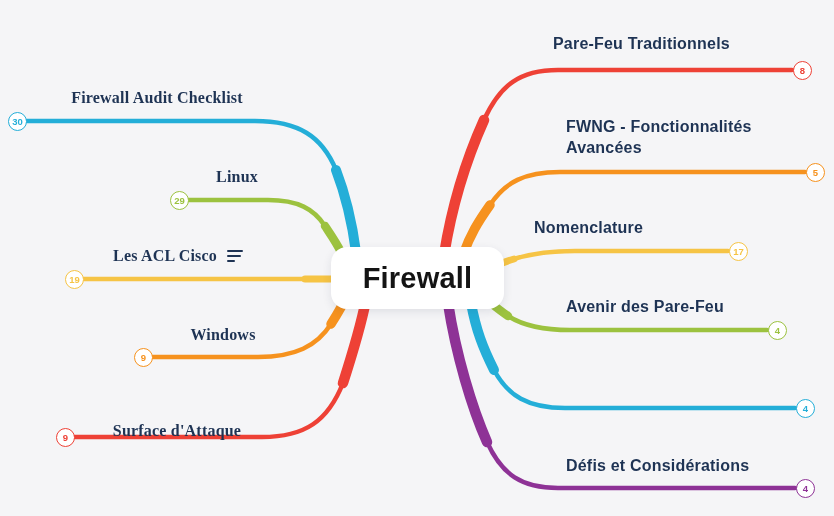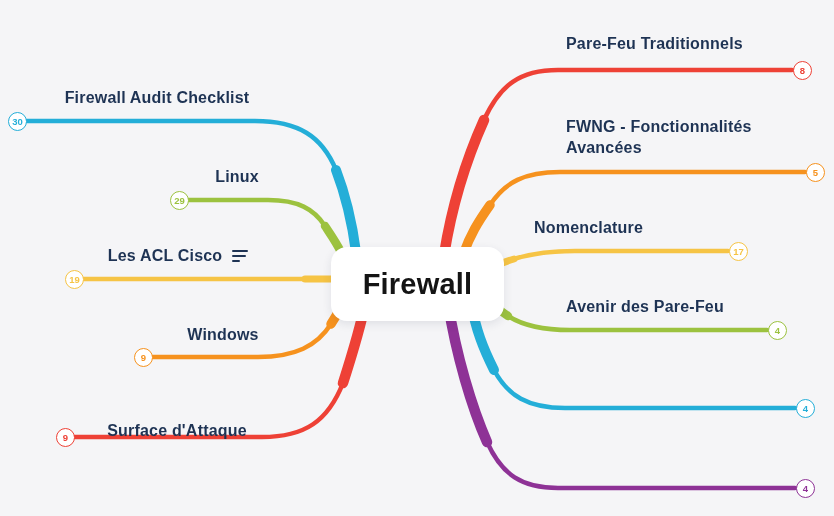--- a/index.html
+++ b/index.html
@@ -9,40 +9,40 @@
     overflow:hidden;
     font-family:"Liberation Sans","DejaVu Sans",sans-serif;
   }
   .stage svg{position:absolute;left:0;top:0;z-index:1;}
   .label{
     position:absolute;z-index:3;
     font-size:16px;font-weight:700;letter-spacing:.2px;
     line-height:21px;
     cursor:pointer;
   }
-  .label.side-left{text-align:right;display:flex;align-items:center;justify-content:center;gap:10px;}
+  .label.side-left{text-align:right;display:flex;align-items:center;justify-content:center;gap:10px;font-family:Liberation Serif, serif;}
   .label.side-right{text-align:left;white-space:nowrap;}
   .label.wrap{white-space:normal;}
   .notes-icon{display:inline-flex;flex-direction:column;gap:3px;width:16px;}
   .notes-icon i{display:block;height:2px;border-radius:1px;background:currentColor;}
   .notes-icon i:nth-child(1){width:16px;}
   .notes-icon i:nth-child(2){width:14px;}
   .notes-icon i:nth-child(3){width:8px;}
   .badge{
     position:absolute;z-index:3;
     width:19px;height:19px;box-sizing:border-box;
     border:1.5px solid currentColor;border-radius:50%;
     background:#ffffff;
     display:flex;align-items:center;justify-content:center;
     font-size:9.5px;font-weight:700;
     cursor:pointer;
   }
   .center-node{
     position:absolute;z-index:2;
-    left:331px;top:247px;width:173px;height:74px;
+    left:331px;top:247px;width:173px;height:62px;
     border-radius:16px;
     box-shadow:0 3px 10px rgba(30,40,70,.10);
     display:flex;align-items:center;justify-content:center;
     font-size:29px;font-weight:800;letter-spacing:.2px;
     cursor:pointer;
   }
 </style>
 </head>
 <body>
 
@@ -115,31 +115,34 @@
     <span class="notes-icon">
         <i></i>
         <i></i>
         <i></i>
       </span>
   </div>
   <div class="label side-left" style="left:92px;top:420px;width:170px">
     <span>Surface d'Attaque</span>
   </div>
 
-  <div class="label side-right" style="left:566px;top:33px">
+  <div class="label side-right" style="left:553px;top:33px">
     <span>Pare-Feu Traditionnels</span>
   </div>
   <div class="label side-right wrap" style="left:566px;top:116px;width:222px">
     <span>FWNG - Fonctionnalités Avancées</span>
   </div>
   <div class="label side-right" style="left:534px;top:217px">
     <span>Nomenclature</span>
   </div>
   <div class="label side-right" style="left:566px;top:296px">
     <span>Avenir des Pare-Feu</span>
+  </div>
+  <div class="label side-right" style="left:566px;top:455px">
+    <span>Défis et Considérations</span>
   </div>
 
   <div class="badge" style="left: 8px; top: 112px; color: rgb(36, 174, 216);">
       <span>30</span>
     </div>
   <div class="badge" style="left: 170px; top: 191px; color: rgb(156, 194, 63);">
       <span>29</span>
     </div>
   <div class="badge" style="left: 65px; top: 270px; color: rgb(246, 196, 69);">
       <span>19</span>

